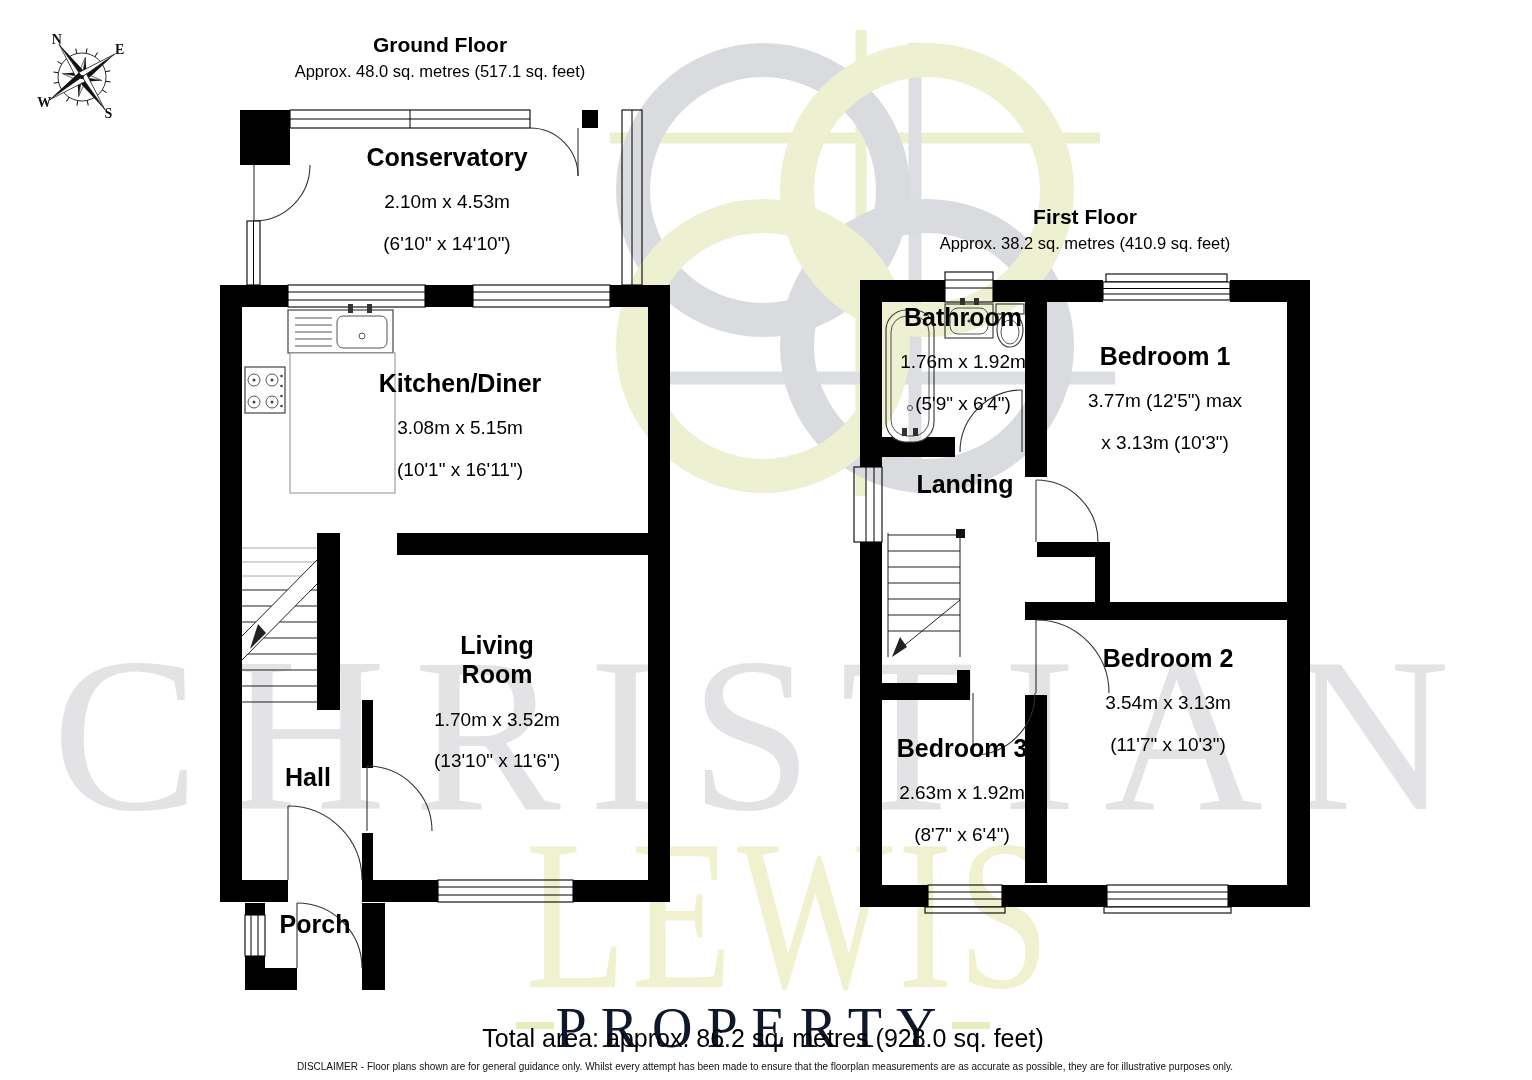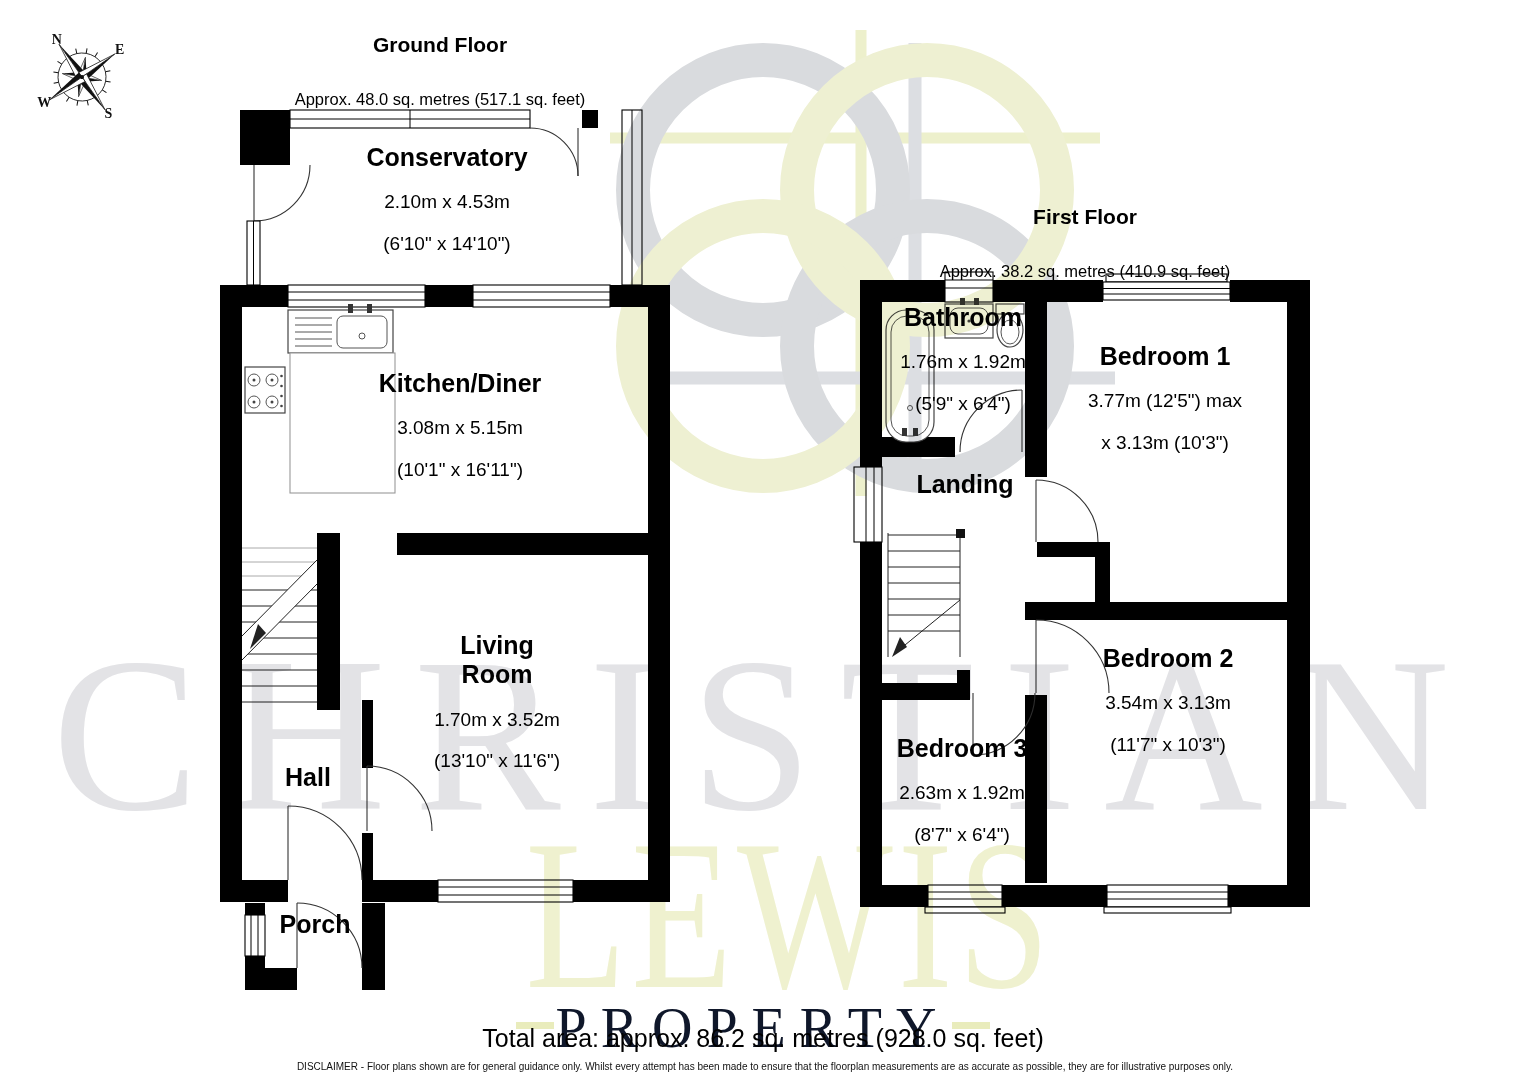--- a/index.html
+++ b/index.html
@@ -13,21 +13,21 @@
   .thin{stroke:#333;stroke-width:1.1;fill:none;}
   .fix{fill:#fff;stroke:#444;stroke-width:1.2;}
   .fx2{fill:none;stroke:#555;stroke-width:1;}
   .tread{stroke:#222;stroke-width:1;}
   .tread-faded{stroke:#aaa;stroke-width:1;}
   .lbl{position:absolute;z-index:20;transform:translate(-50%,-50%);text-align:center;
        white-space:pre-line;line-height:1.18;}
   .rn{font-size:25px;font-weight:bold;}
   .rd{font-size:19px;}
   .floor-title{position:absolute;z-index:20;transform:translate(-50%,-50%);font-size:21px;font-weight:bold;white-space:nowrap;}
-  .floor-sub{position:absolute;z-index:20;transform:translate(-50%,-50%);font-size:16.5px;white-space:nowrap;margin-top:28px;}
+  .floor-sub{position:absolute;z-index:20;transform:translate(-50%,-50%);font-size:16.5px;white-space:nowrap;}
   .total{position:absolute;z-index:20;transform:translate(-50%,-50%);font-size:25px;white-space:nowrap;}
   .disclaimer{position:absolute;z-index:20;transform:translate(-50%,-50%);font-size:10px;color:#111;white-space:nowrap;}
   .watermark{position:absolute;left:0;top:0;width:1532px;height:1080px;z-index:30;
              mix-blend-mode:multiply;pointer-events:none;margin-top:8px;}
   .wm-text{position:absolute;transform:translate(-50%,-50%);font-family:"Liberation Serif",serif;
            white-space:nowrap;}
   .wm-christian{left:765px;top:727px;font-size:220px;letter-spacing:28px;color:#e3e3e6;}
   .wm-lewis{left:790px;top:907px;font-size:165px;letter-spacing:5px;color:#eff1cf;transform:translate(-50%,-50%) scaleY(1.3);}
   .wm-property{left:753px;top:1020px;font-size:56px;letter-spacing:14px;color:#0f172a;}
   .wm-dash{position:absolute;width:38px;height:7px;background:#e9ecbc;}

